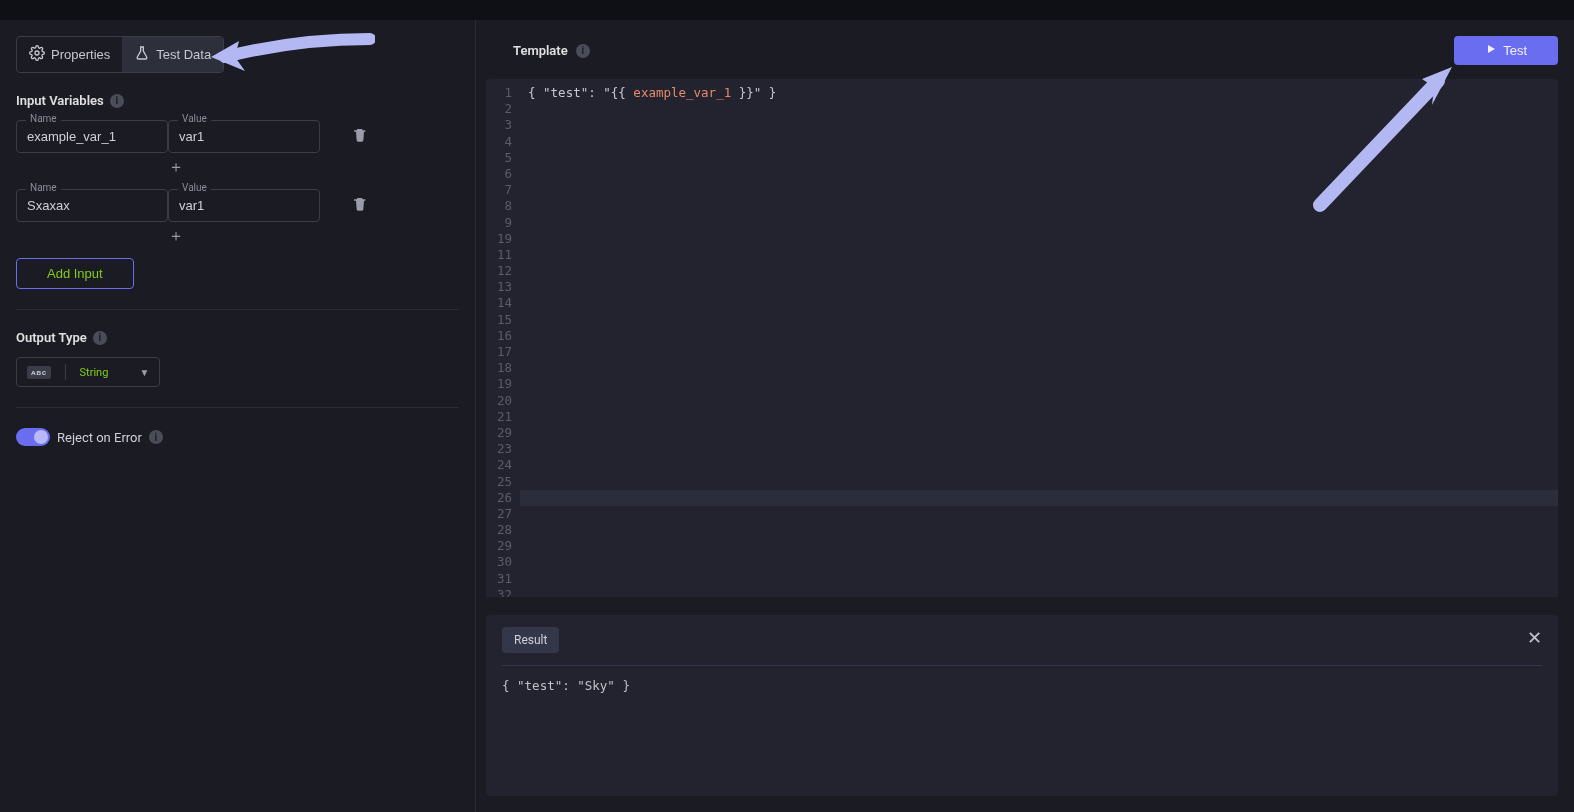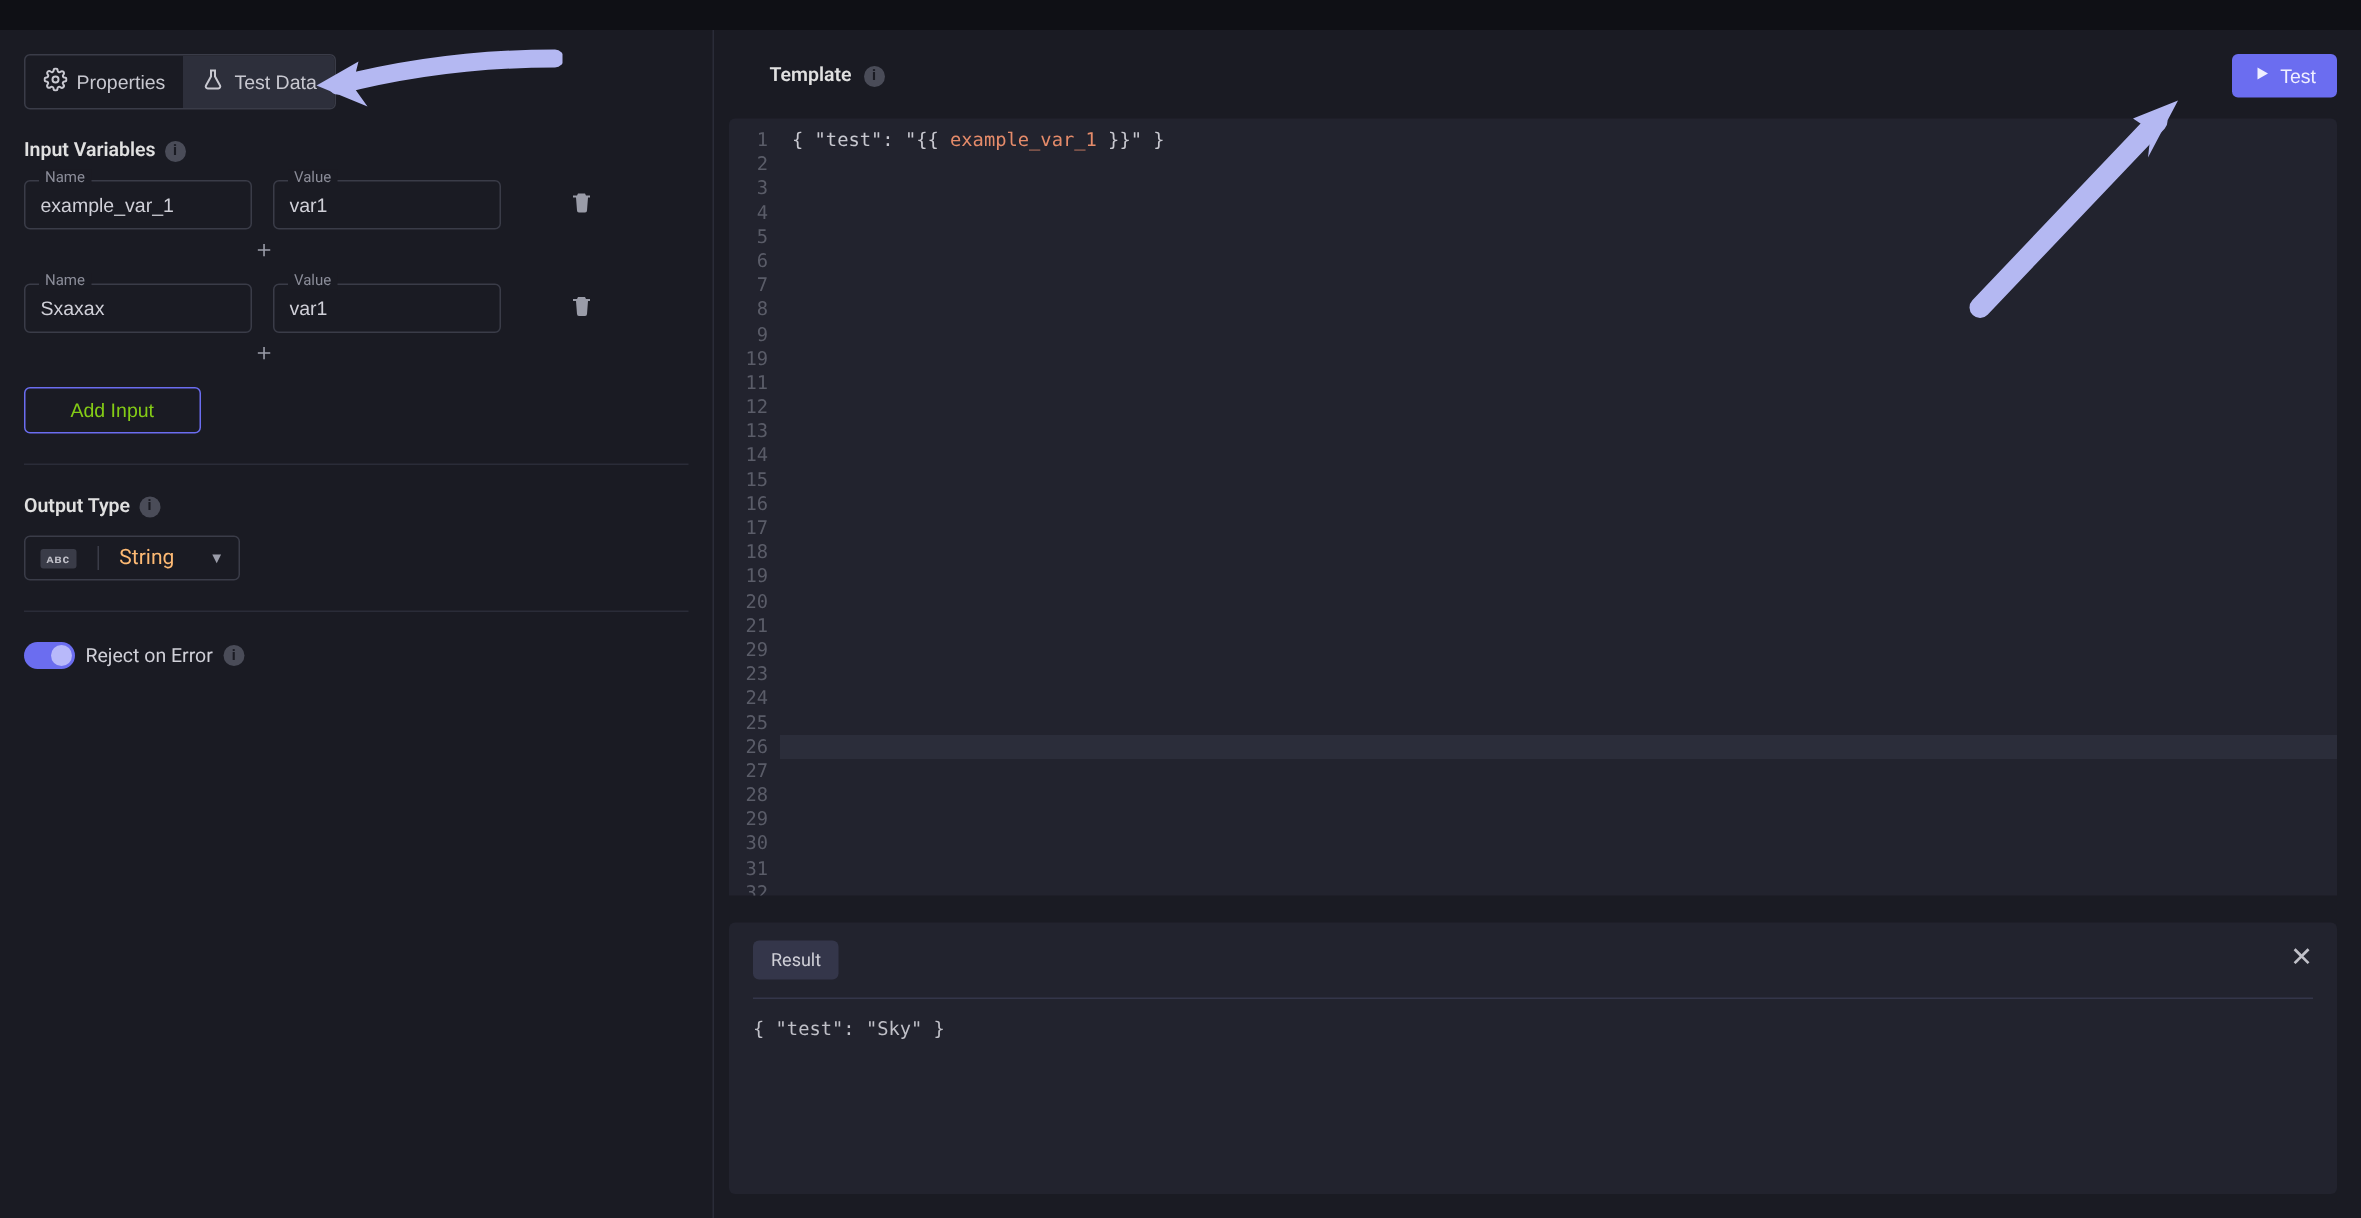--- a/index.html
+++ b/index.html
@@ -60,21 +60,20 @@
   background: #4a4c58;
   color: #1a1b23;
   font-size: 10px;
   font-weight: bold;
   display: inline-flex;
   align-items: center;
   justify-content: center;
 }
 .input-row {
   display: flex;
-  gap: 14px;
   align-items: center;
   margin-bottom: 4px;
 }
 .field-wrap {
   position: relative;
   flex: 0 0 152px;
 }
 .field-label {
   position: absolute;
   top: -7px;
@@ -147,21 +146,21 @@
   letter-spacing: 0.5px;
   background: #3a3c48;
   color: #c0c0c8;
   padding: 2px 4px;
   border-radius: 2px;
   font-weight: 600;
 }
 .select-sep {
   width: 1px; height: 16px; background: #3a3c48;
 }
-.select-label { font-size: 14px; color: #fdba74; min-width: 46px; }
+.select-label { font-size: 11px; color: #84cc16; min-width: 46px; }
 .caret { font-size: 10px; color: #9a9ca8; }
 .toggle-row {
   display: flex;
   align-items: center;
   gap: 7px;
   margin-top: 20px;
 }
 .toggle {
   width: 34px; height: 18px;
   background: #6b6df0;
@@ -199,21 +198,21 @@
   font-weight: 600;
   margin-left: 25px;
 }
 .test-btn {
   display: inline-flex;
   align-items: center;
   gap: 6px;
   background: #6b6df0;
   border: none;
   color: #f0f0ff;
-  padding: 7px 14px;
+  padding: 7px 31px;
   border-radius: 4px;
   font-size: 13px;
   cursor: pointer;
 }
 .test-btn svg { width: 12px; height: 12px; fill: currentColor; }
 .editor {
   flex: 0 0 auto;
   height: 518px;
   background: #22232e;
   border-radius: 4px 4px 0 0;

